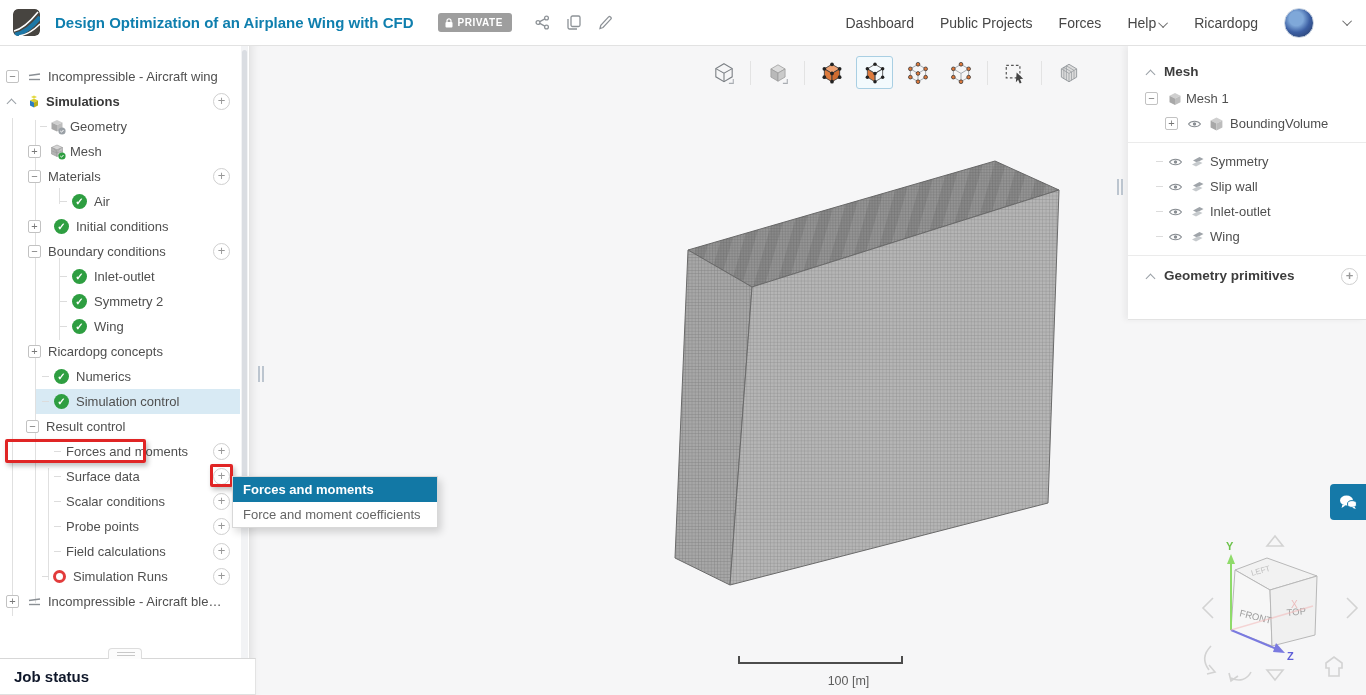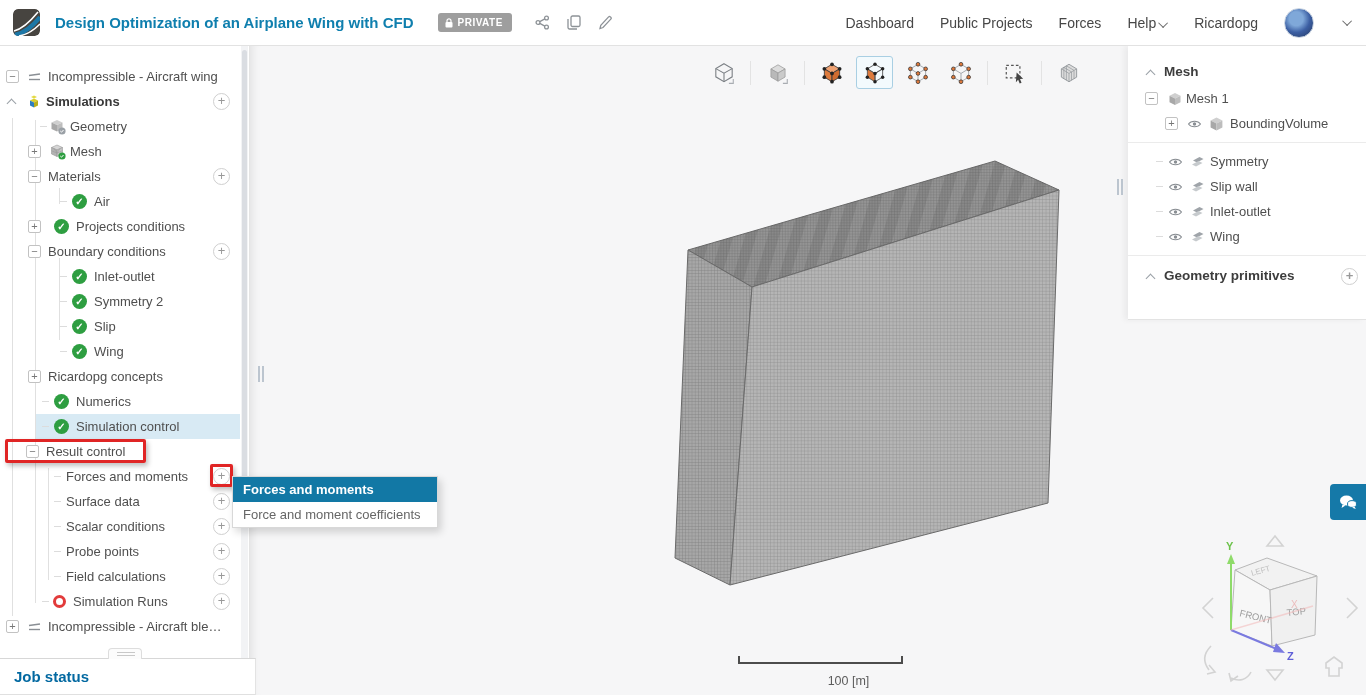--- a/index.html
+++ b/index.html
@@ -54,21 +54,21 @@
   .split{position:absolute;width:8px;height:16px;z-index:25}
   .split::before,.split::after{content:"";position:absolute;top:0;width:1.5px;height:16px;background:#bcc5cf}
   .split::before{left:1px}.split::after{left:5px}
   
   .rpanel{position:absolute;left:1128px;top:46px;width:238px;height:274px;background:#fff;border-bottom:1px solid #e3e3e3;box-shadow:-4px 0 6px rgba(0,0,0,.05);z-index:20;padding-top:12px}
   .rhdr{position:relative;height:28px;line-height:28px;font-size:13.5px;font-weight:700;color:#3d3d3d;white-space:nowrap}
   .rrow{position:relative;height:25px;line-height:25px;font-size:13px;color:#4f4f4f;white-space:nowrap}
   .rdiv{height:1px;background:#ebebeb;margin:6px 0}
   
   .jobs{position:absolute;left:0;top:658px;width:256px;height:37px;background:#fff;border-top:1px solid #d7d7d7;border-right:1px solid #e3e3e3;border-bottom:1px solid #e0e0e0;z-index:22}
-  .jobs .jt{font-size:15px;font-weight:700;color:#0369a1;line-height:35px;padding-left:14px}
+  .jobs .jt{font-size:15px;font-weight:700;color:#0f172a;line-height:35px;padding-left:14px}
   .dragtab{position:absolute;left:108px;top:648px;width:34px;height:11px;background:#fcfcfc;border:1px solid #ddd;border-bottom:none;border-radius:4px 4px 0 0;z-index:23}
   .dragtab::before,.dragtab::after{content:"";position:absolute;left:8px;width:18px;height:1px;background:#c8c8c8}
   .dragtab::before{top:3px}.dragtab::after{top:6px}
 </style>
 </head>
 <body>
 
 <header class="hdr">
   <div class="logo">
     <svg width="27" height="27" viewBox="0 0 27 27">
@@ -181,41 +181,36 @@
     <span class="plus" style="left:213px"></span>
   </div>
   <div class="trow">
     <span class="stub" style="left:60px"></span>
     <span class="chk" style="left:72px"></span>
     <span class="lbl" style="padding-left:94px">Air</span>
   </div>
   <div class="trow">
     <span class="exp p" style="left:28px"></span>
     <span class="chk" style="left:54px"></span>
-    <span class="lbl" style="padding-left:76px">Projects conditions</span>
+    <span class="lbl" style="padding-left:76px">Initial conditions</span>
   </div>
   <div class="trow">
     <span class="exp m" style="left:28px"></span>
     <span class="lbl" style="padding-left:48px">Boundary conditions</span>
     <span class="plus" style="left:213px"></span>
   </div>
   <div class="trow">
     <span class="stub" style="left:60px"></span>
     <span class="chk" style="left:72px"></span>
     <span class="lbl" style="padding-left:94px">Inlet-outlet</span>
   </div>
   <div class="trow">
     <span class="stub" style="left:60px"></span>
     <span class="chk" style="left:72px"></span>
     <span class="lbl" style="padding-left:94px">Symmetry 2</span>
-  </div>
-  <div class="trow">
-    <span class="stub" style="left:60px"></span>
-    <span class="chk" style="left:72px"></span>
-    <span class="lbl" style="padding-left:94px">Slip</span>
   </div>
   <div class="trow">
     <span class="stub" style="left:60px"></span>
     <span class="chk" style="left:72px"></span>
     <span class="lbl" style="padding-left:94px">Wing</span>
   </div>
   <div class="trow">
     <span class="exp p" style="left:28px"></span>
     <span class="lbl" style="padding-left:48px">Ricardopg concepts</span>
   </div>

